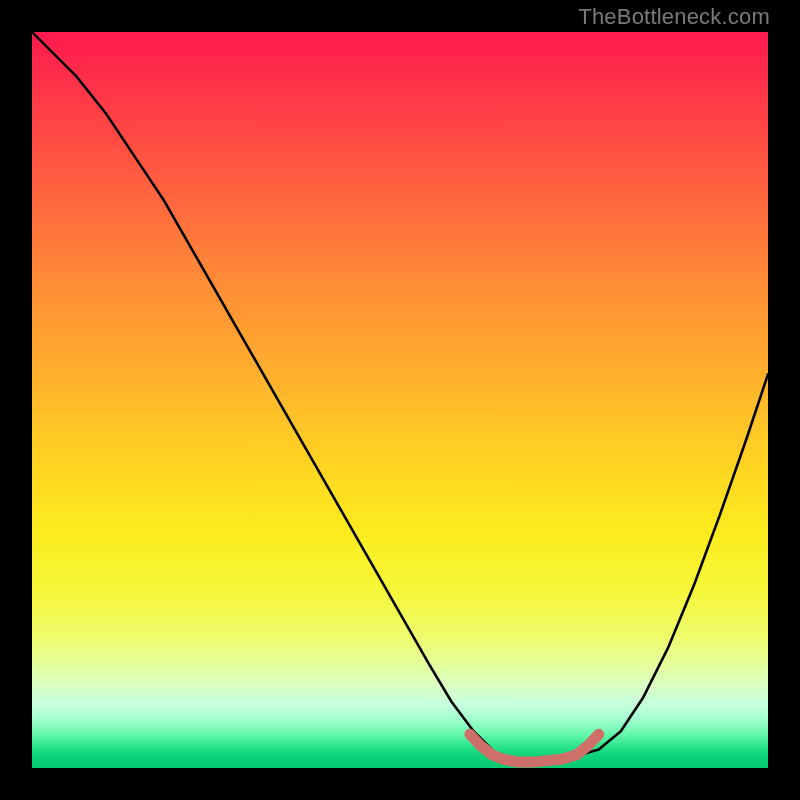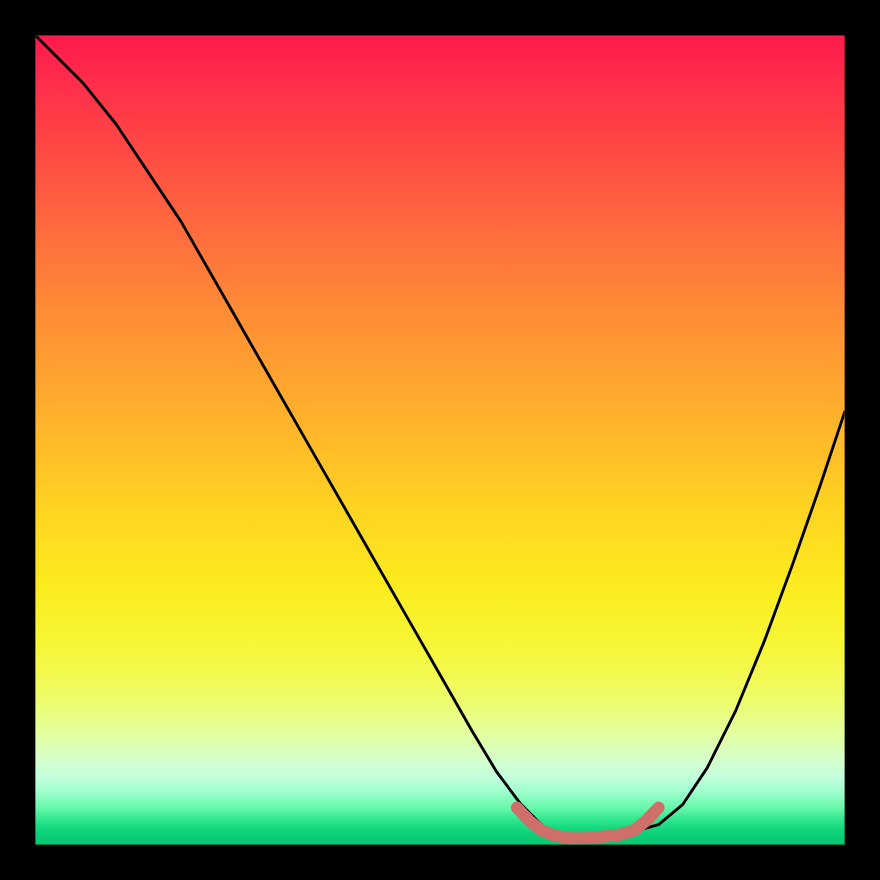--- a/index.html
+++ b/index.html
@@ -63,20 +63,21 @@
     color: #7a7a7a;
     font-size: 22px;
     font-weight: 500;
     letter-spacing: 0.2px;
   }
 </style>
 </head>
 <body>
 
 <div class="frame">
+  <div class="watermark">TheBottleneck.com</div>
 
   <div class="plot-area">
     <div class="gradient"></div>
     <svg class="curve-svg" viewBox="0 0 736 736" preserveAspectRatio="none">
       <path id="curve-path" fill="none" stroke="#000000" stroke-width="2.6" stroke-linecap="round" stroke-linejoin="round" d="M0.00 0.00 L44.16 44.16 L73.60 80.96 L103.04 125.12 L132.48 169.28 L161.92 220.80 L191.36 272.32 L220.80 323.84 L250.24 375.36 L279.68 426.88 L309.12 478.40 L338.56 529.92 L368.00 581.44 L397.44 632.96 L419.52 669.76 L441.60 699.20 L463.68 721.28 L485.76 728.64 L507.84 728.64 L529.92 727.17 L548.32 722.75 L566.72 717.60 L588.80 699.20 L610.88 666.08 L636.64 614.56 L662.40 552.00 L688.16 482.08 L713.92 408.48 L736.00 342.24"></path>
       <path id="band-path" fill="none" stroke="#cf6f6a" stroke-width="11" stroke-linecap="round" stroke-linejoin="round" d="M437.92 702.14 L448.96 713.92 L460.00 722.75 L471.04 727.17 L485.76 730.11 L500.48 730.11 L515.20 728.64 L529.92 727.17 L544.64 722.75 L555.68 713.92 L566.72 702.14"></path>
     </svg>
   </div>
 </div>
 

